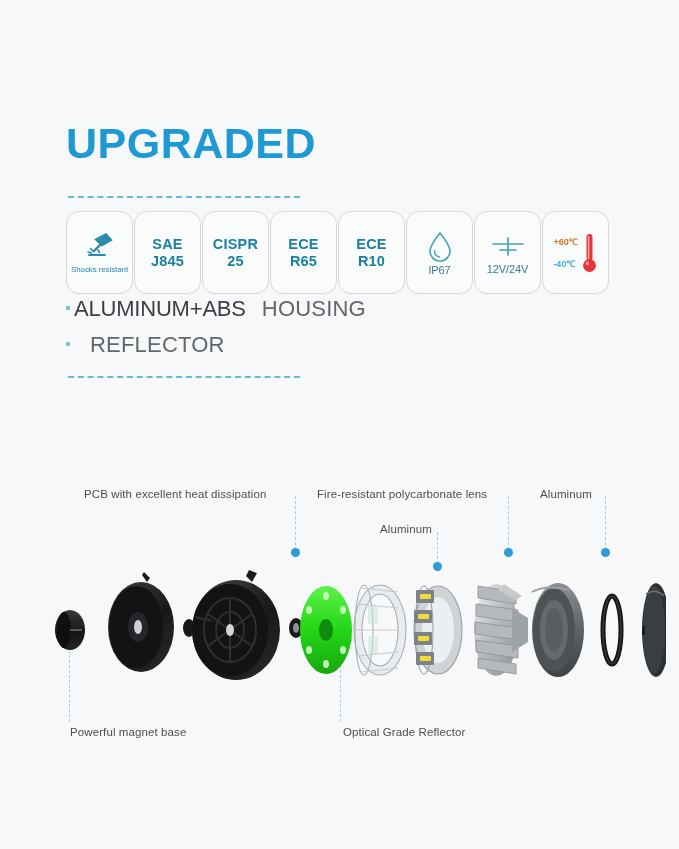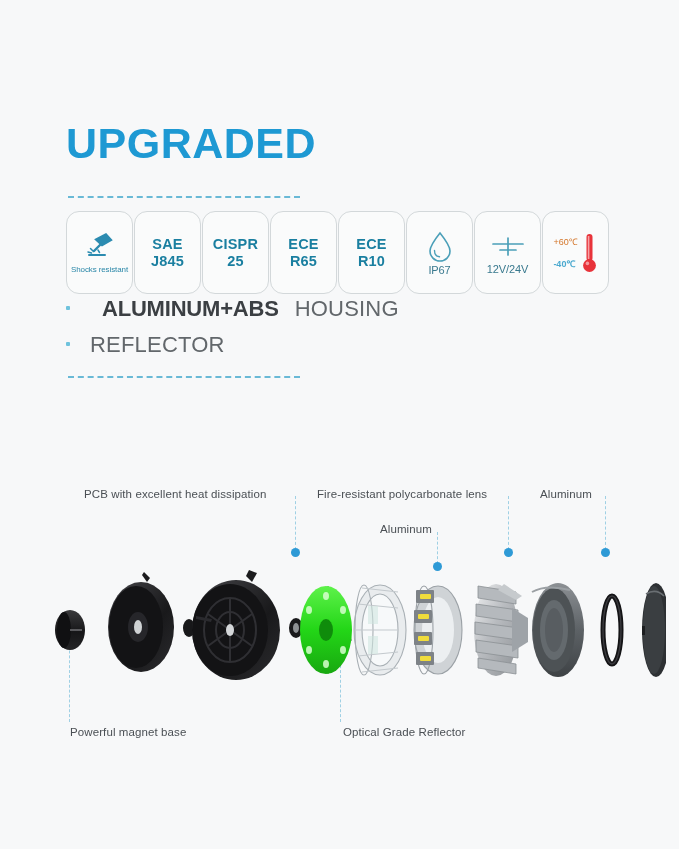--- a/index.html
+++ b/index.html
@@ -106,24 +106,23 @@
     height: 4px;
     background: #6fc3dd;
     border-radius: 1px;
     margin-right: 4px;
     position: relative;
     top: -6px;
     flex: none;
   }
   .feature-strong {
     font-size: 22px;
-    font-weight: bold;
+    font-weight: normal;
     color: #3b3f43;
     letter-spacing: -0.2px;
-    margin-left: 28px;
   }
   .feature-light {
     font-size: 22px;
     font-weight: normal;
     color: #62676b;
     letter-spacing: 0.2px;
     margin-left: 16px;
   }
 
   
@@ -224,21 +223,21 @@
             <line x1="20" y1="7" x2="20" y2="24"></line>
           </g>
         </svg>
       </span>
       <div class="badge-caption mid">12V/24V</div>
     </div>
 
     <div class="badge">
       <div style="display:flex;align-items:center;gap:3px;">
         <div style="display:flex;flex-direction:column;gap:9px;">
-          <span style="font-size:9px;font-weight:normal;color:#d4762a;">+60℃</span>
+          <span style="font-size:9px;font-weight:bold;color:#d4762a;">+60℃</span>
           <span style="font-size:9px;font-weight:bold;color:#4aa9cf;">-40℃</span>
         </div>
         <span>
           <svg width="17" height="44" viewBox="0 0 17 44">
             <rect x="5.5" y="3" width="6" height="27" rx="3" fill="#e8333a"></rect>
             <rect x="6.8" y="5" width="1.6" height="23" fill="#ffffff" opacity="0.55"></rect>
             <circle cx="8.5" cy="34.5" r="6.4" fill="#e8333a"></circle>
             <circle cx="6.4" cy="32.4" r="1.8" fill="#ffffff" opacity="0.5"></circle>
           </svg>
         </span>

